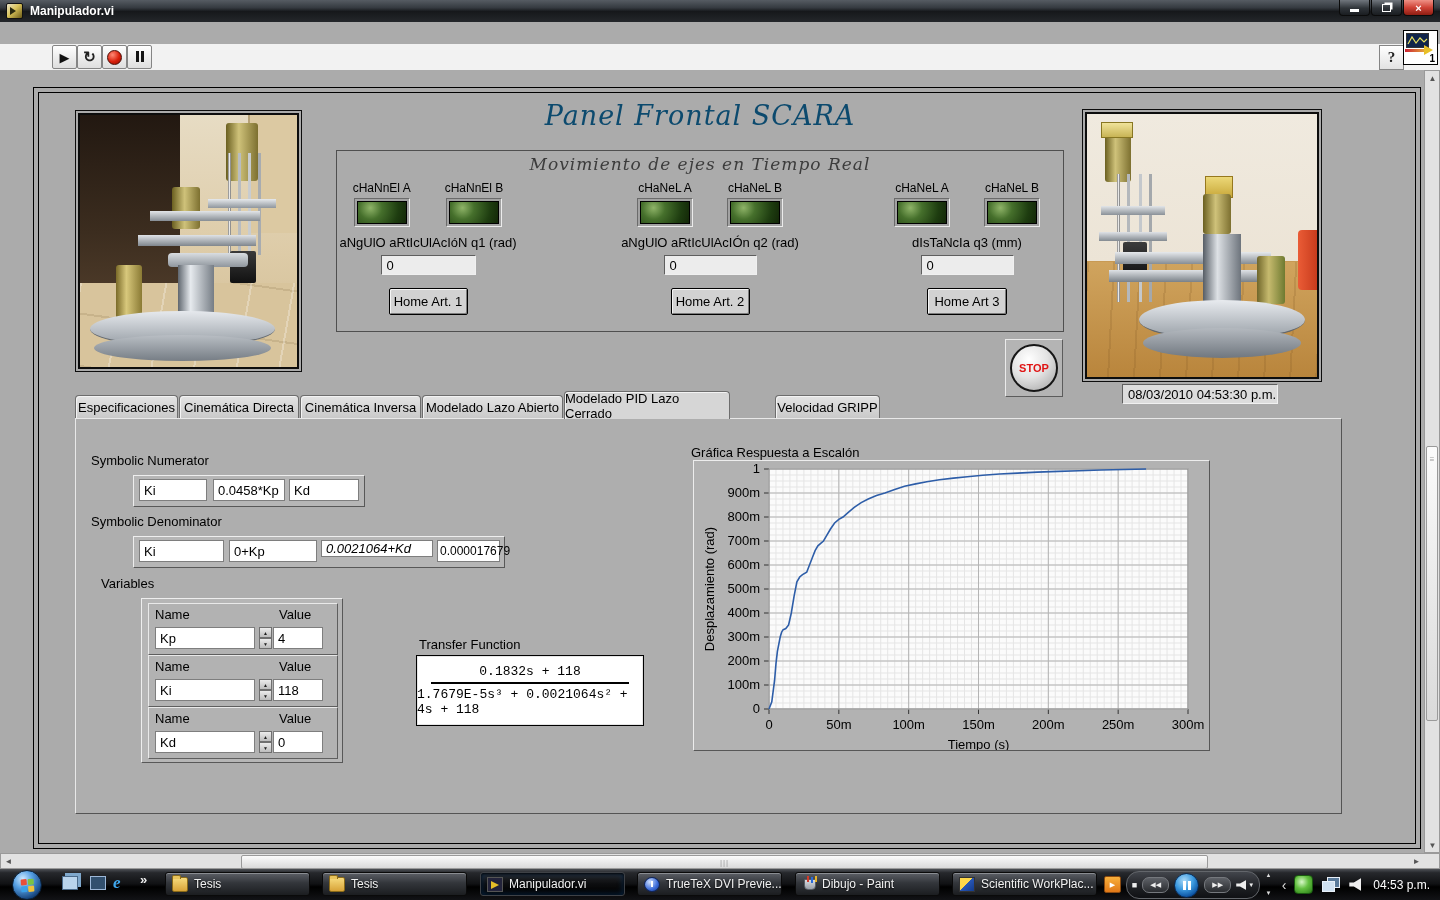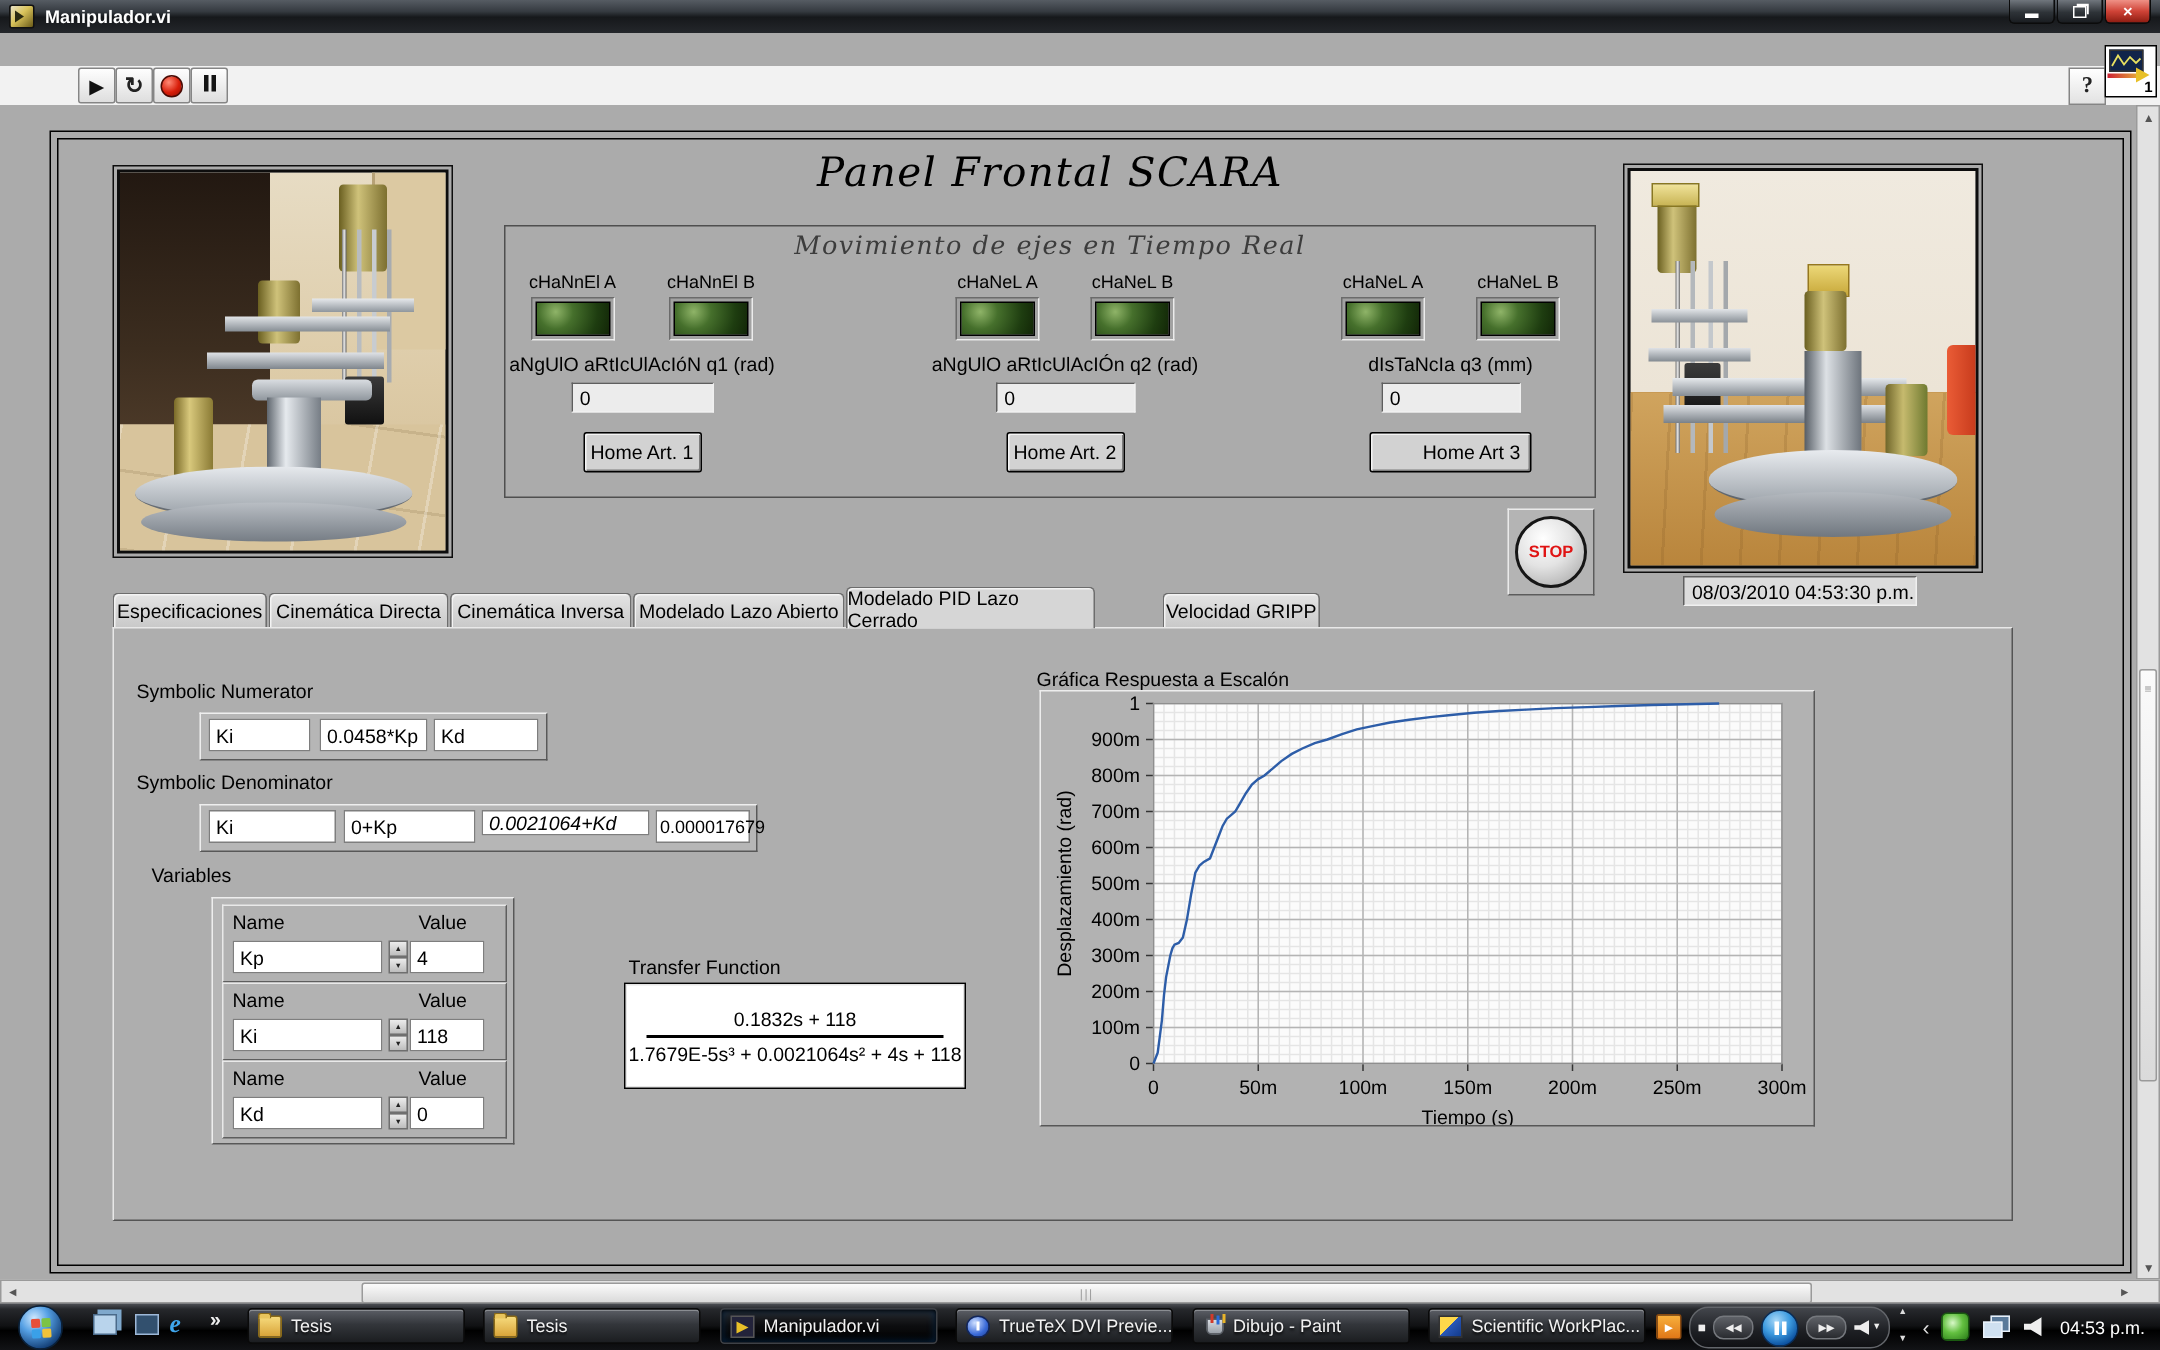--- a/index.html
+++ b/index.html
@@ -185,21 +185,21 @@
       <div class="abs" style="left:70px;top:96px;width:110px;height:10px;background:linear-gradient(#e2e5e8,#868d94);"></div>
       <div class="abs" style="left:58px;top:120px;width:118px;height:11px;background:linear-gradient(#dfe2e6,#7f868d);"></div>
       <div class="abs" style="left:150px;top:136px;width:26px;height:32px;background:linear-gradient(#3a3a3a,#111);border-radius:2px;"></div>
       <div class="abs" style="left:88px;top:138px;width:80px;height:14px;background:linear-gradient(#d9dde1,#8f969d);border-radius:4px;"></div>
       <div class="abs" style="left:98px;top:150px;width:36px;height:56px;background:linear-gradient(90deg,#5f666e,#e6eaee 35%,#767d85);"></div>
       <div class="abs" style="left:36px;top:150px;width:26px;height:54px;background:linear-gradient(90deg,#7a6a28,#d8c87c 40%,#8a7a34);border-radius:3px;"></div>
       <div class="abs" style="left:10px;top:196px;width:185px;height:34px;border-radius:50%;background:linear-gradient(#e6e9ed,#99a0a7);border-bottom:2px solid #666c73;"></div>
       <div class="abs" style="left:14px;top:220px;width:177px;height:26px;border-radius:50%;background:linear-gradient(#b9bec4,#767d85);"></div>
     </div>
 
-    <div class="abs script-font" style="left:480px;top:30px;width:440px;text-align:center;font-size:27px;color:#000000;letter-spacing:1px;">Panel Frontal SCARA</div>
+    <div class="abs script-font" style="left:480px;top:30px;width:440px;text-align:center;font-size:27px;color:#0c4a6e;letter-spacing:1px;">Panel Frontal SCARA</div>
 
     <div class="groupbox" style="left:336px;top:80px;width:726px;height:180px;">
       <div class="abs script-font" style="left:0;top:3px;width:100%;text-align:center;font-size:17px;color:#3c3c3c;letter-spacing:1px;">Movimiento de ejes en Tiempo Real</div>
 
       <div class="axis-group" style="left:6px;top:30px;width:170px;">
         <div class="led-row">
           <div class="led-cell">
               <div class="led-label">cHaNnEl A</div>
               <div class="led-well">
                 <div class="led"></div>
@@ -247,21 +247,21 @@
             </div>
           <div class="led-cell">
               <div class="led-label">cHaNeL B</div>
               <div class="led-well">
                 <div class="led"></div>
               </div>
             </div>
         </div>
         <div class="axis-label">dIsTaNcIa q3 (mm)</div>
         <div class="num-field lv-sunken" style="width:93px;height:20px;margin-top:5px;">0</div>
-        <div class="home-btn" style="width:78px;height:25px;margin-top:13px;padding-left:28px;">Home Art 3</div>
+        <div class="home-btn" style="width:78px;height:25px;margin-top:13px;">Home Art 3</div>
       </div>
     </div>
 
     <div class="stop-frame" style="left:1005px;top:269px;width:56px;height:56px;justify-content:center;">
       <div class="stop-circle">STOP</div>
     </div>
 
     <div class="photo" style="left:1085px;top:42px;width:230px;height:263px;background:linear-gradient(180deg,#f0eadf 0%,#ece4d6 56%,#c89a54 56%,#c08c42 100%);">
       <div class="abs" style="left:0;top:148px;width:230px;height:115px;background:repeating-linear-gradient(93deg,rgba(120,80,30,.18) 0 2px,transparent 2px 26px),linear-gradient(#d0a45e,#b9853c);"></div>
       <div class="abs" style="right:-5px;top:116px;width:24px;height:60px;background:linear-gradient(90deg,#ea5c36,#bf3316);border-radius:4px;"></div>
@@ -338,21 +338,21 @@
           <div class="white-cell" style="left:6px;top:23px;width:100px;height:22px;">Kd</div>
           <div class="spin" style="left:110px;top:23px;">
             <div>▲</div>
             <div>▼</div>
           </div>
           <div class="white-cell" style="left:124px;top:23px;width:50px;height:22px;">0</div>
         </div>
       </div>
 
       <div class="sec-label" style="left:343px;top:218px;">Transfer Function</div>
-      <div class="tf-box" style="left:340px;top:236px;width:226px;height:69px;">
+      <div class="tf-box" style="left:340px;top:236px;width:226px;height:69px;font-family:Liberation Mono, monospace;">
         <div>0.1832s + 118</div>
         <div class="tf-line"></div>
         <div>1.7679E-5s³ + 0.0021064s² + 4s + 118</div>
       </div>
 
       <div class="sec-label" style="left:615px;top:26px;">Gráfica Respuesta a Escalón</div>
       <div class="chart-frame" style="left:617px;top:41px;width:515px;height:289px;">
         <svg id="chart-svg" width="515" height="289">
             <rect x="75" y="8" width="419" height="240" fill="#fbfbfb"></rect>
             <line x1="75" y1="8" x2="75" y2="248" stroke="#e5e5e5" stroke-width="1"></line>

